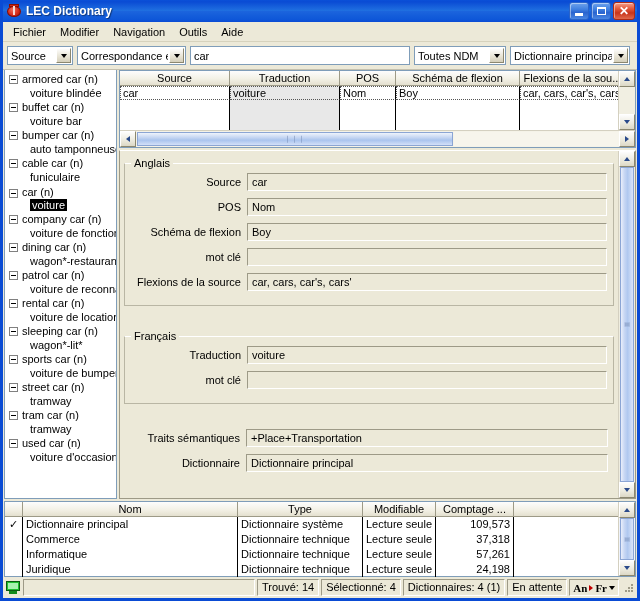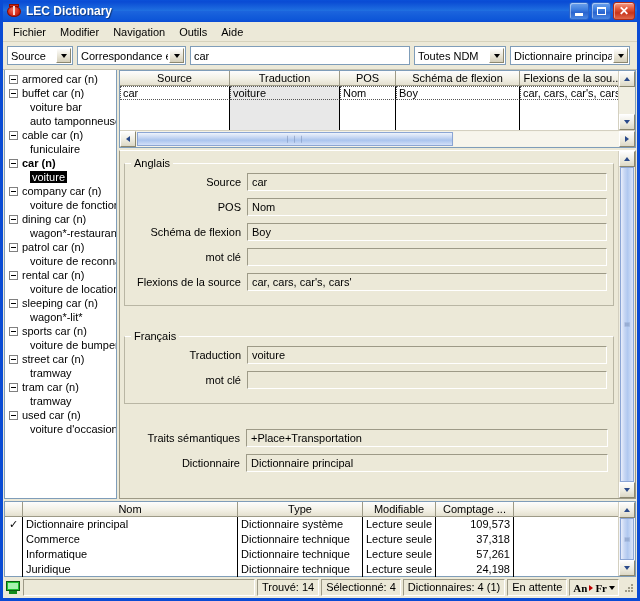--- a/index.html
+++ b/index.html
@@ -90,21 +90,21 @@
     width:113px;flex:0 0 113px;background:#fff;border:1px solid #7f9db9;border-top:none;
     box-sizing:border-box;overflow:hidden;padding-top:2px;margin-left:1px;
   }
   .tnode{display:flex;align-items:center;height:14px;padding-left:4px;font-size:11px;white-space:nowrap;}
   .tbox{
     width:9px;height:9px;border:1px solid #808080;background:#fff;box-sizing:border-box;
     margin-right:4px;position:relative;flex:0 0 9px;
   }
   .tbox:before{content:"";position:absolute;left:1px;top:3px;width:5px;height:1px;background:#000;}
   .tparent{font-weight:normal;}
-  .tparent.sel{font-weight:bold;}
+  .tparent.sel{font-weight:normal;align-items:flex-end;}
   .tchild{padding-left:25px;}
   .tchild .hl{background:#000;color:#fff;padding:0 2px;}
   .rightcol{flex:1 1 auto;display:flex;flex-direction:column;min-width:0;margin:0 1px 0 2px;}
   
   .grid{
     flex:0 0 78px;border:1px solid #7f9db9;box-sizing:border-box;background:#fff;
     display:flex;flex-direction:column;
   }
   .gridwrap{display:flex;flex:1 1 auto;min-height:0;}
   .gridmain{flex:1 1 auto;display:flex;flex-direction:column;min-width:0;}
@@ -305,26 +305,33 @@
     </div>
   </div>
 
   <div class="content">
 
     <div class="tree" id="tree">
         <div class="tnode tparent">
           <span class="tbox"></span>
           <span>armored car (n)</span>
         </div>
+        <div class="tnode tchild">
+          <span>voiture blindée</span>
+        </div>
         <div class="tnode tparent">
           <span class="tbox"></span>
           <span>buffet car (n)</span>
         </div>
         <div class="tnode tchild">
           <span>voiture bar</span>
+        </div>
+        <div class="tnode tparent">
+          <span class="tbox"></span>
+          <span>bumper car (n)</span>
         </div>
         <div class="tnode tchild">
           <span>auto tamponneuse</span>
         </div>
         <div class="tnode tparent">
           <span class="tbox"></span>
           <span>cable car (n)</span>
         </div>
         <div class="tnode tchild">
           <span>funiculaire</span>

